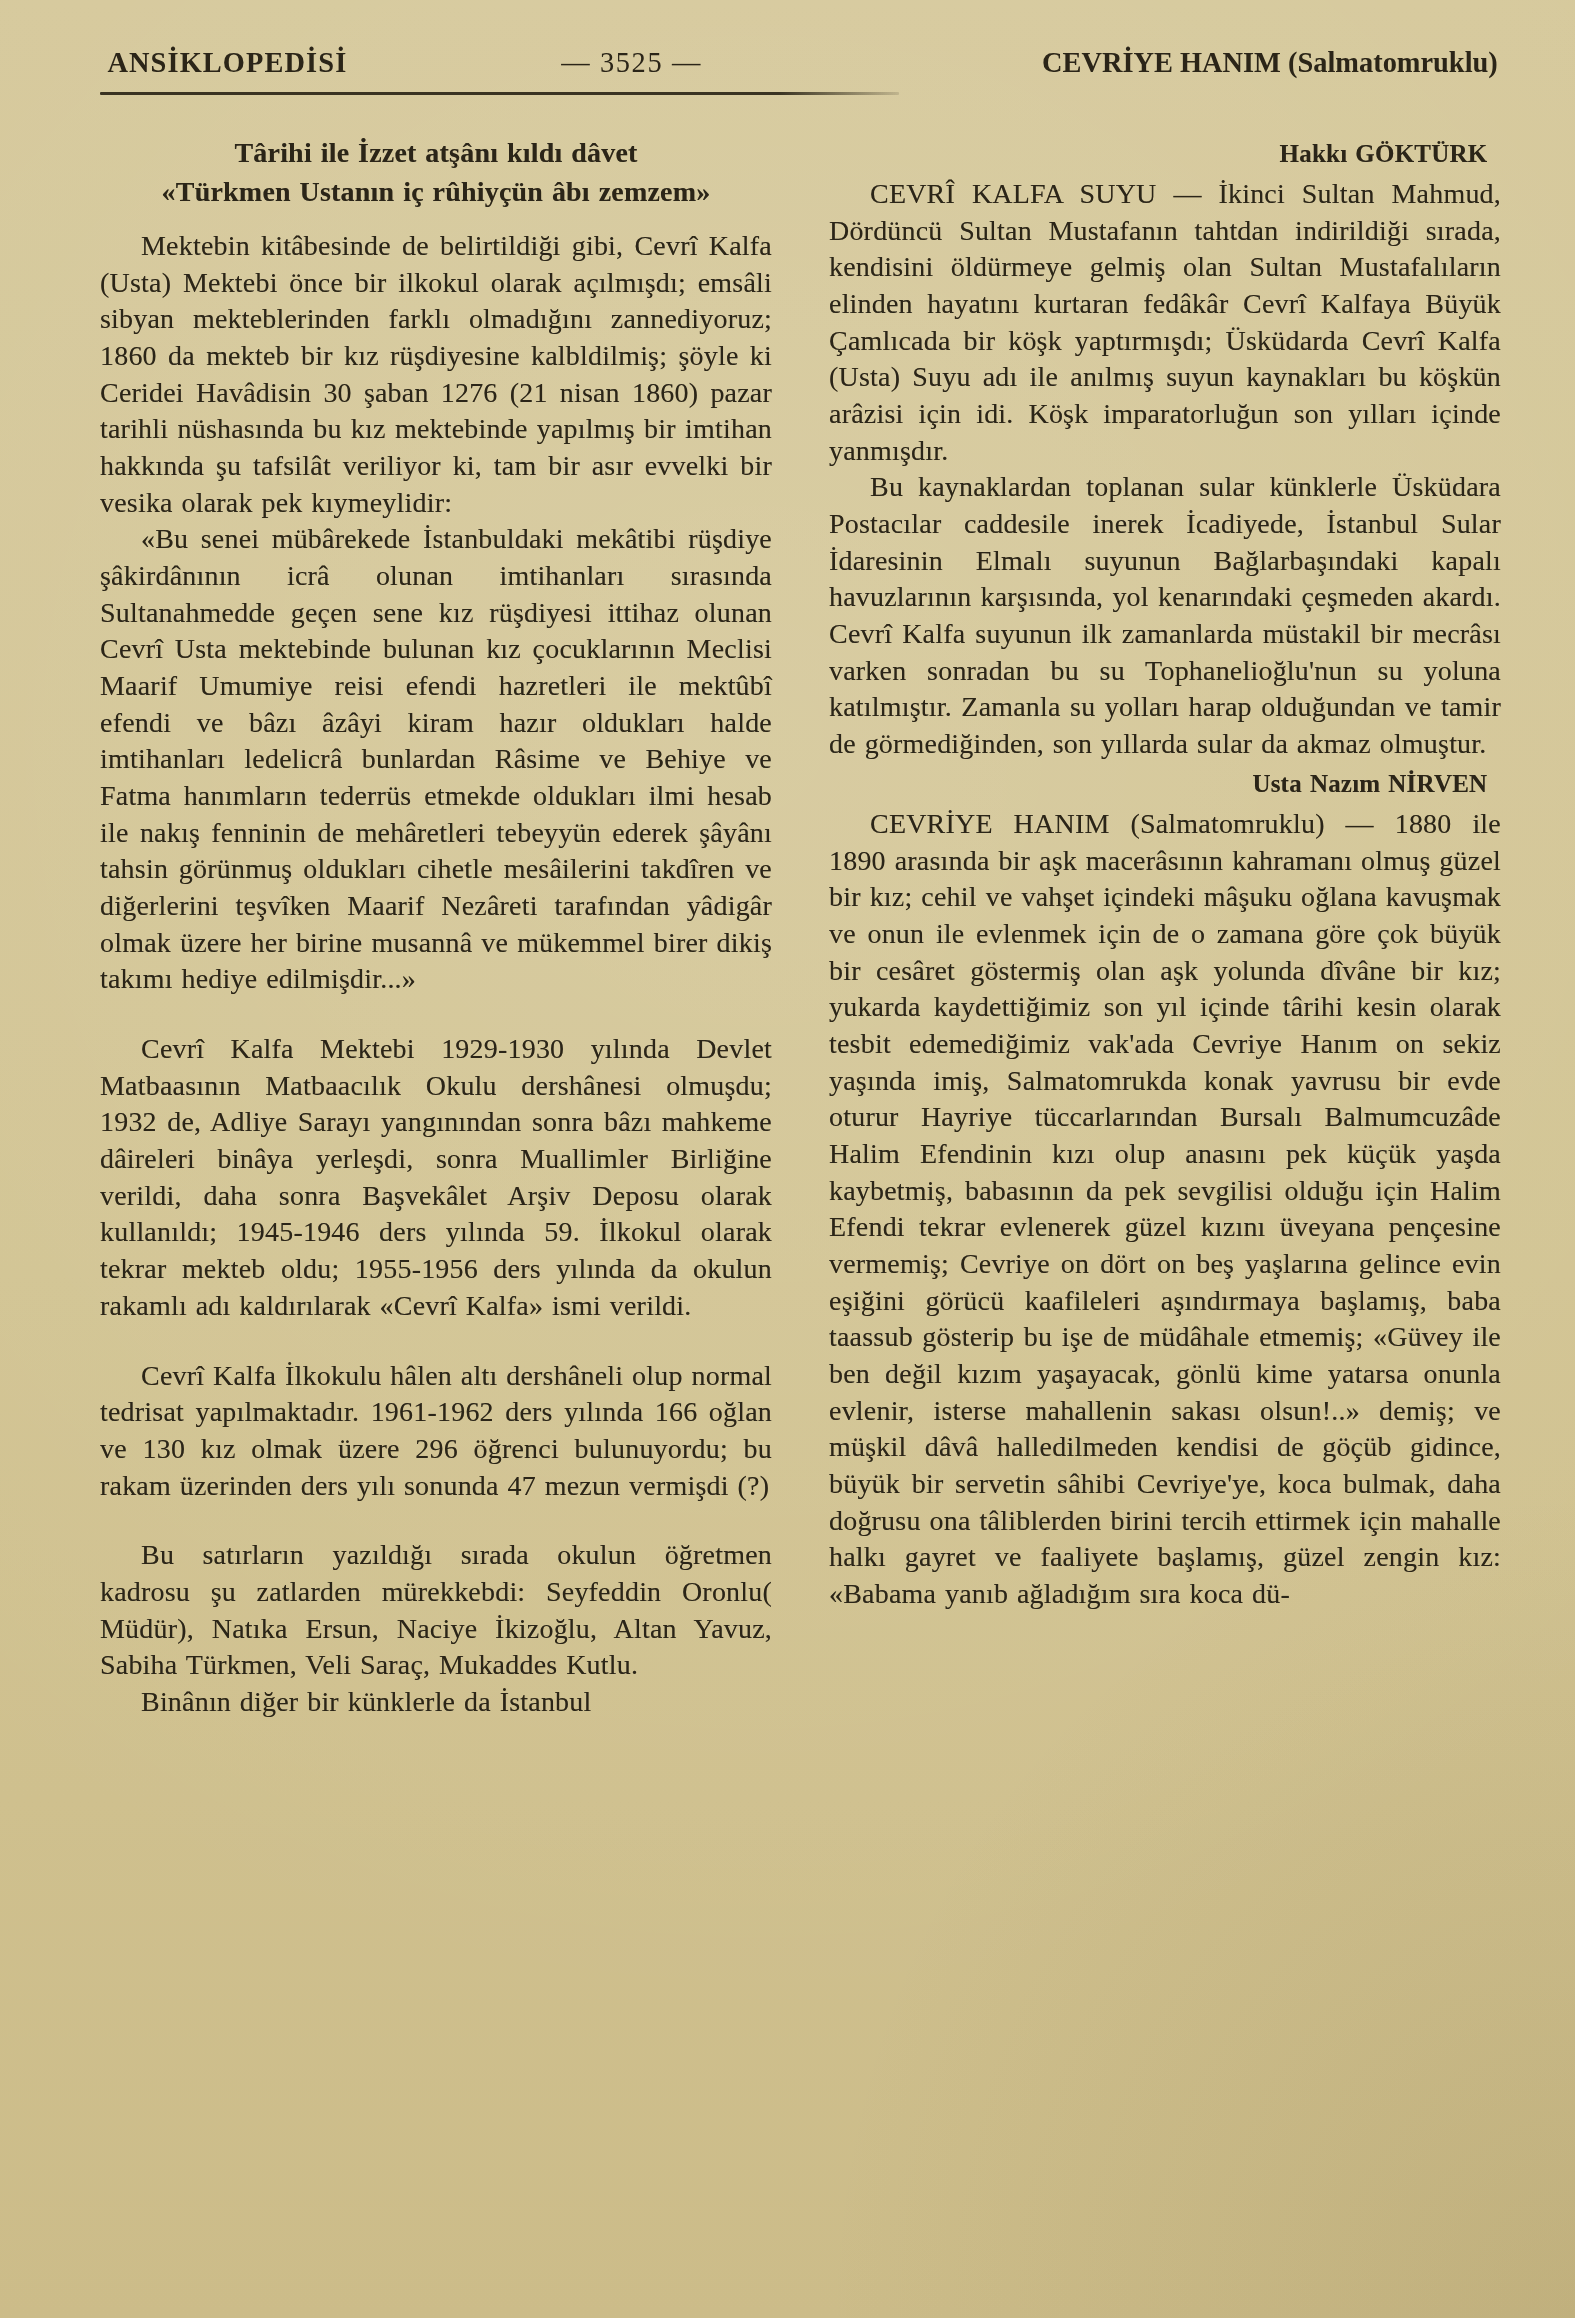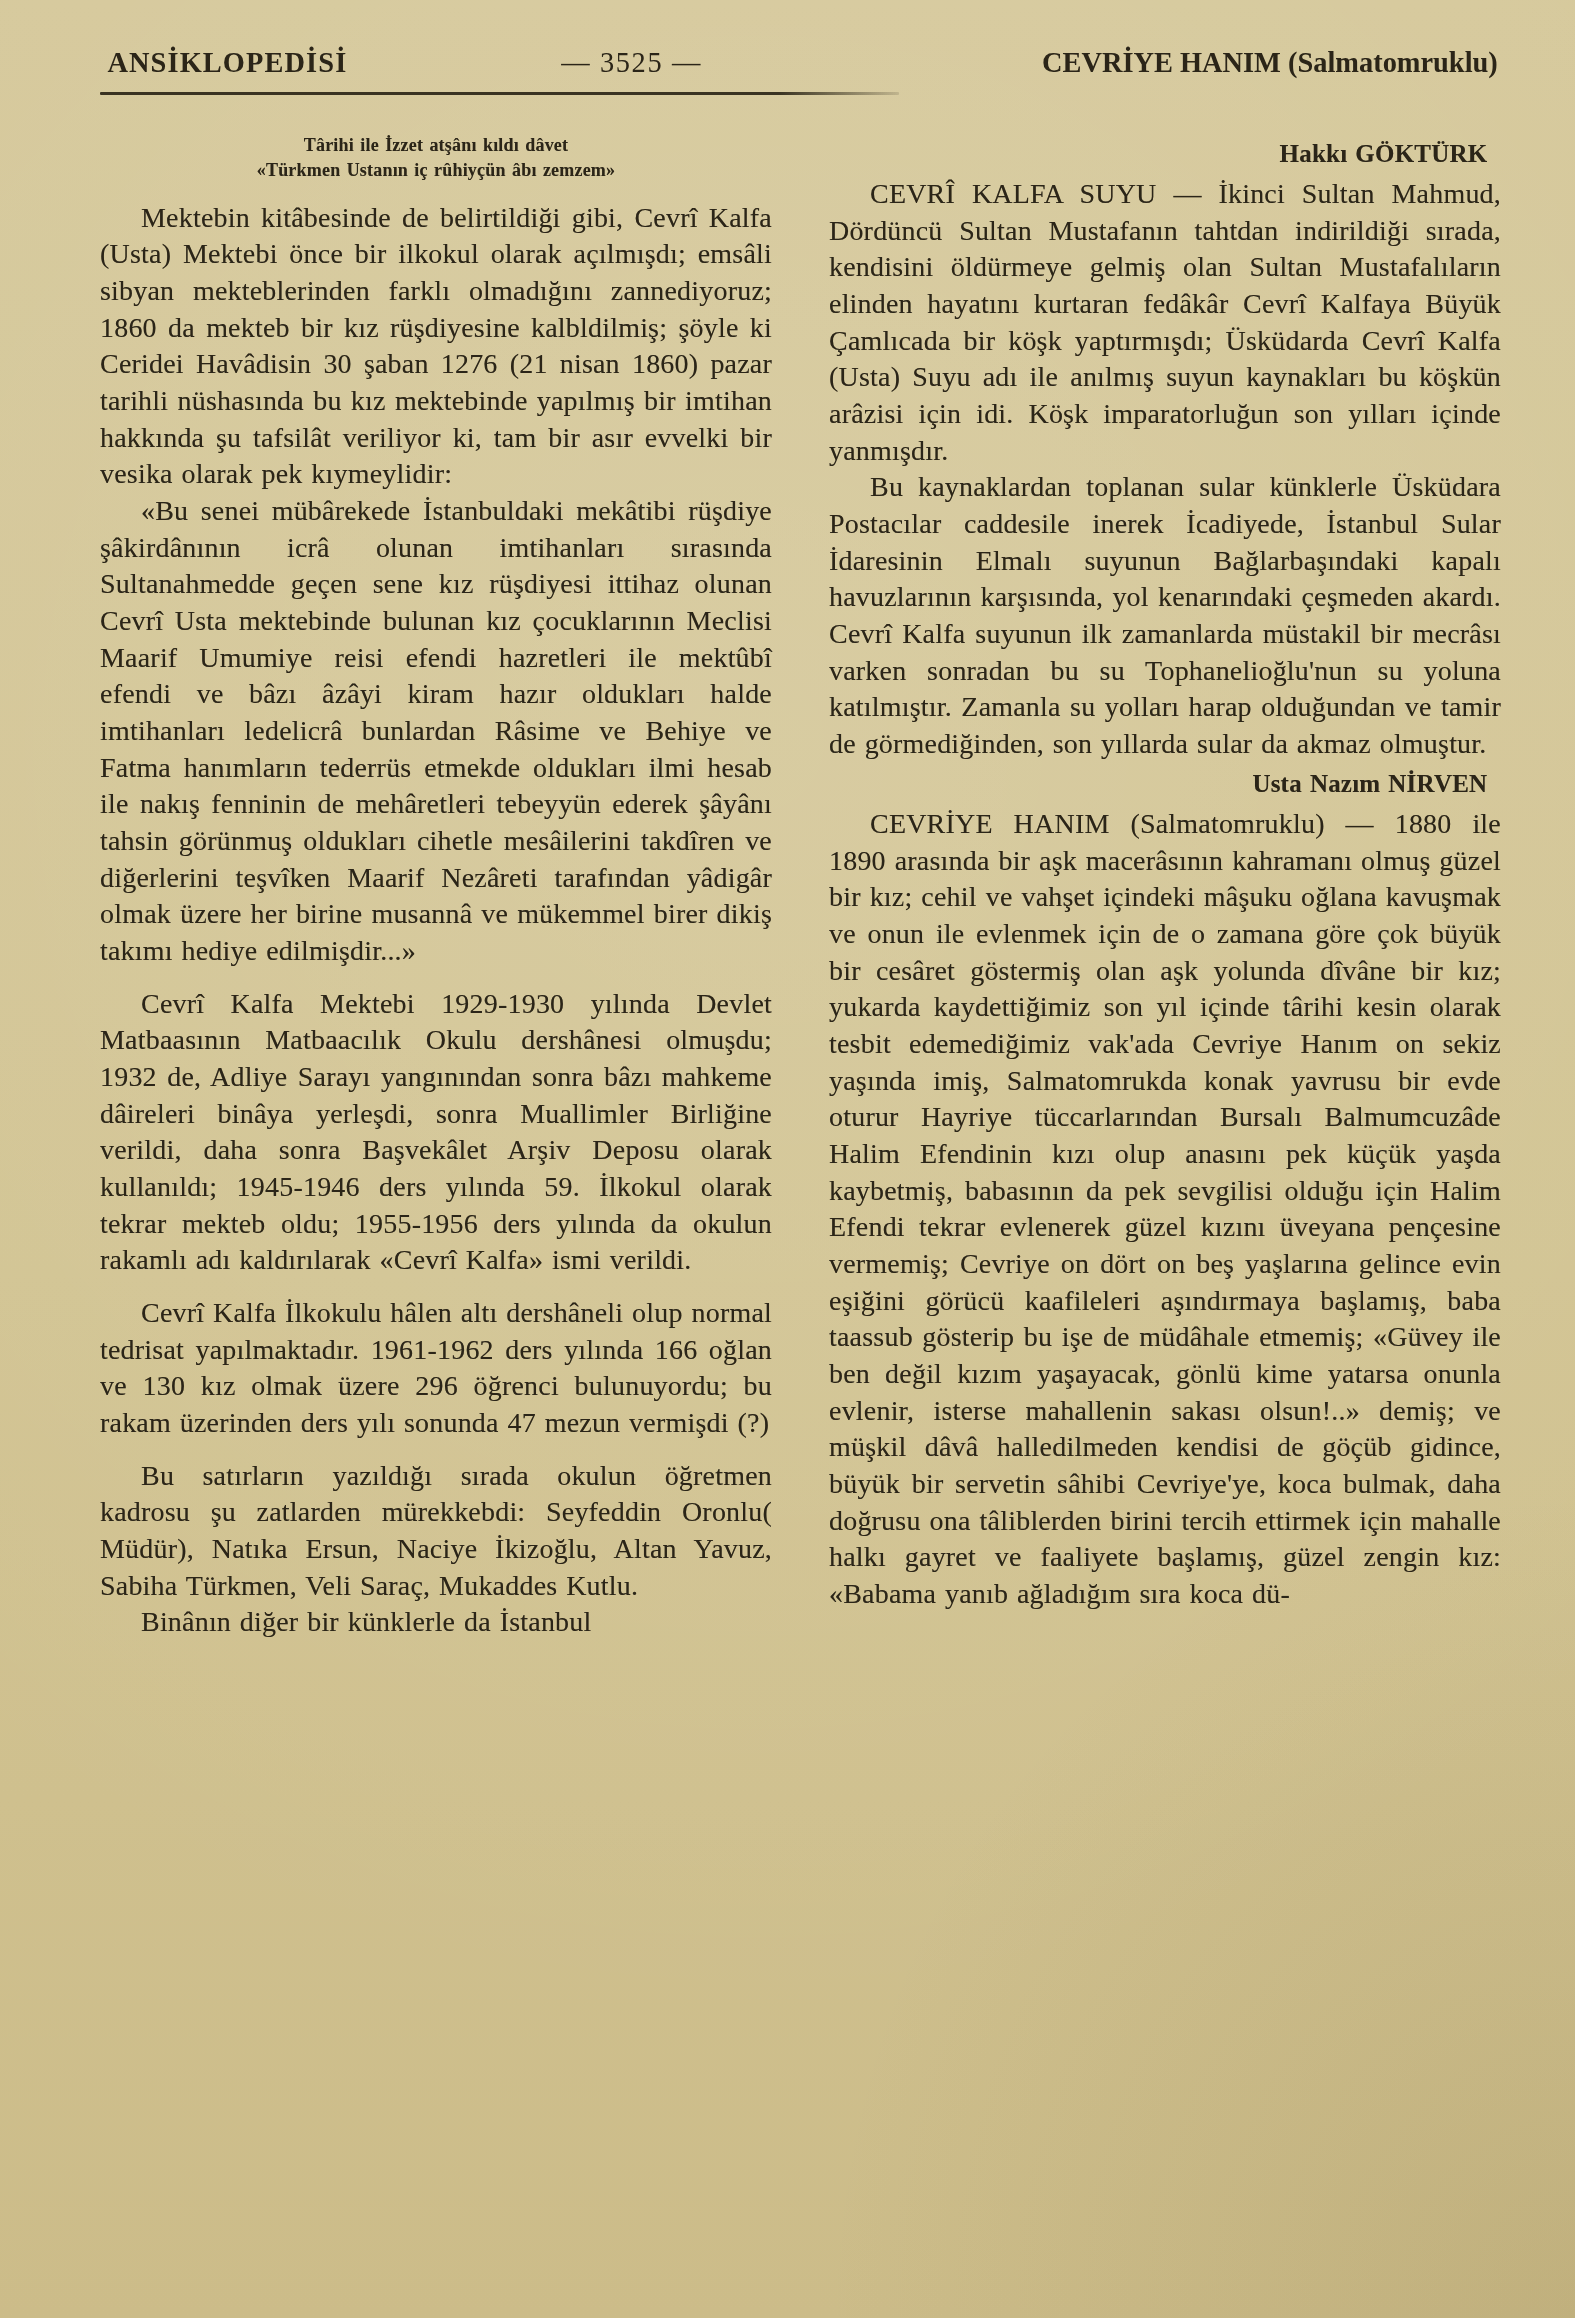--- a/index.html
+++ b/index.html
@@ -52,25 +52,25 @@
     font-size:28px;
     line-height:1.31;
     text-align:justify;
     letter-spacing:0.2px;
     word-spacing:1.6px;
     text-shadow:0 0 0.5px rgba(43,37,24,0.35);
   }
   .col p{margin:0;}
   .para{text-indent:41px;}
   .para.noindent{text-indent:0;}
-  .para.gap{margin-top:16px;}
+  .para.gap{margin-top:33px;}
   .entry b{font-weight:normal;}
   .epigraph{
     font-weight:bold;
-    font-size:18px;
+    font-size:28px;
     line-height:1.42;
     text-align:center;
     margin:0 0 16px 0;
     text-shadow:0 0 0.5px rgba(43,37,24,0.35);
   }
   .signature{
     text-align:right;
     font-weight:bold;
     font-size:25px;
     padding-right:13.7px;

